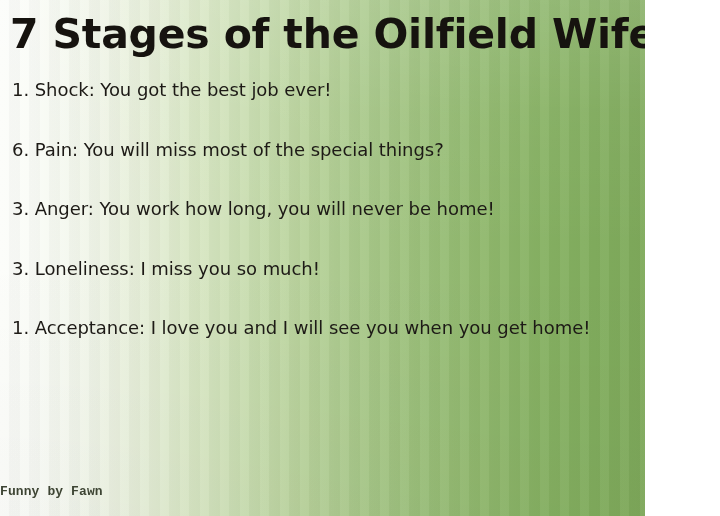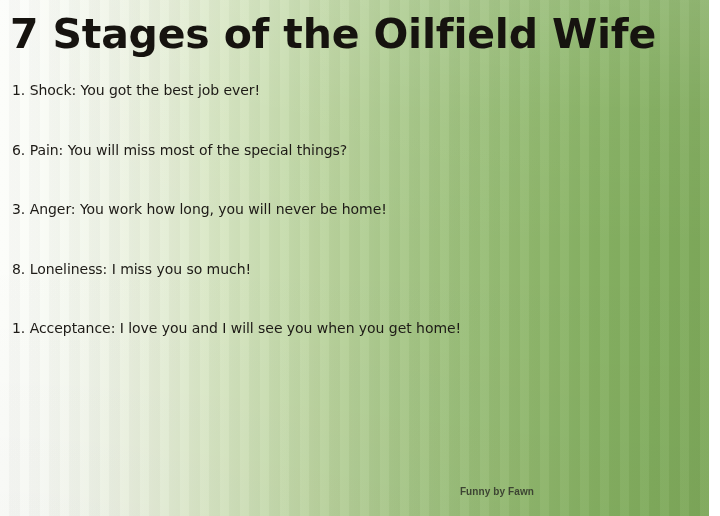--- a/index.html
+++ b/index.html
@@ -4,21 +4,21 @@
 <title>7 Stages of the Oilfield Wife</title>
 <style>
   html, body {
     margin: 0;
     padding: 0;
     background: #ffffff;
   }
 
   #poster {
     position: relative;
-    width: 709px;
+    width: 645px;
     height: 516px;
     overflow: hidden;
     box-sizing: border-box;
     font-family: "DejaVu Sans", sans-serif;
     
     background-color: #8ab25e;
     background-image:
       
       repeating-linear-gradient(
         to right,
@@ -80,41 +80,41 @@
     margin: 0;
     padding: 0;
     list-style: none;
   }
 
   .stage-item {
     height: 59.5px;
     margin: 0;
     padding: 0;
     font-family: "DejaVu Sans", sans-serif;
-    font-size: 14px;
+    font-size: 18px;
     line-height: 24px;
     font-weight: 400;
     color: #1d1a16;
     white-space: nowrap;
     letter-spacing: -0.05px;
   }
 
   .stage-item .stage-text {
     display: inline;
   }
 
   
   .attribution {
     position: absolute;
     left: 0;
     top: 487px;
     width: 534px;
-    text-align: right;
-    font-family: Liberation Sans, sans-serif;
-    font-size: 10px;
+    text-align: left;
+    font-family: Liberation Mono, monospace;
+    font-size: 13px;
     line-height: 10px;
     font-weight: 700;
     color: #3d4433;
     letter-spacing: 0.1px;
   }
 </style>
 </head>
 <body>
 
 <div id="poster">
@@ -125,21 +125,21 @@
     <li class="stage-item">
       <span class="stage-text">1. Shock: You got the best job ever!</span>
     </li>
     <li class="stage-item">
       <span class="stage-text">6. Pain: You will miss most of the special things?</span>
     </li>
     <li class="stage-item">
       <span class="stage-text">3. Anger: You work how long, you will never be home!</span>
     </li>
     <li class="stage-item">
-      <span class="stage-text">8. Loneliness: I miss you so much!</span>
+      <span class="stage-text">3. Loneliness: I miss you so much!</span>
     </li>
     <li class="stage-item">
       <span class="stage-text">1. Acceptance: I love you and I will see you when you get home!</span>
     </li>
   </ul>
 
   <div class="attribution">Funny by Fawn</div>
 
 </div>
 

